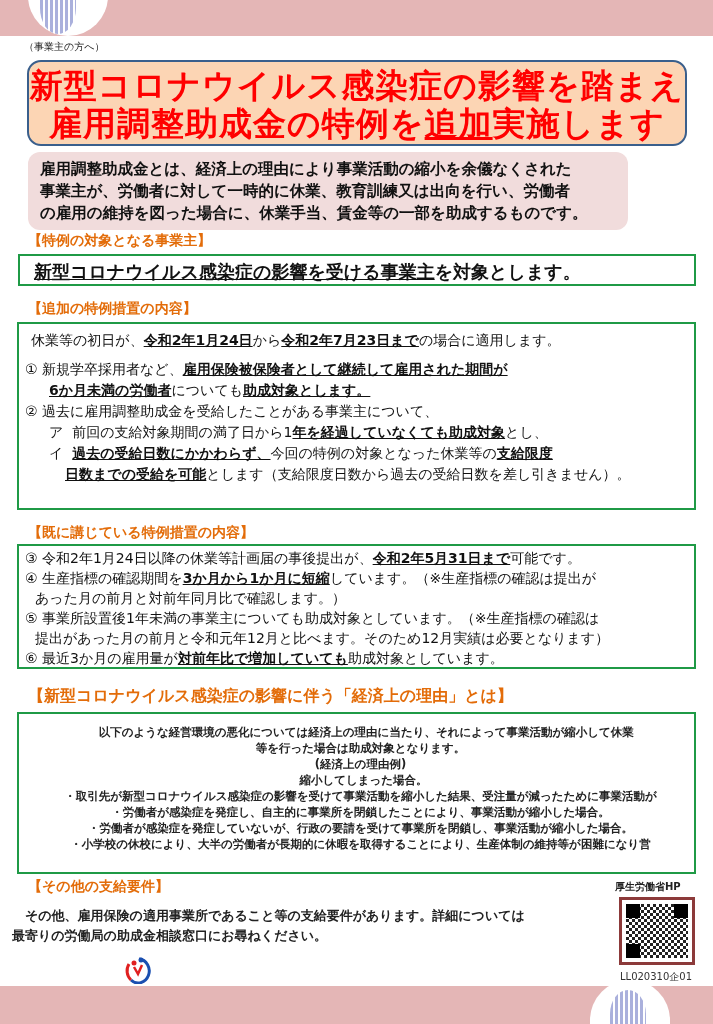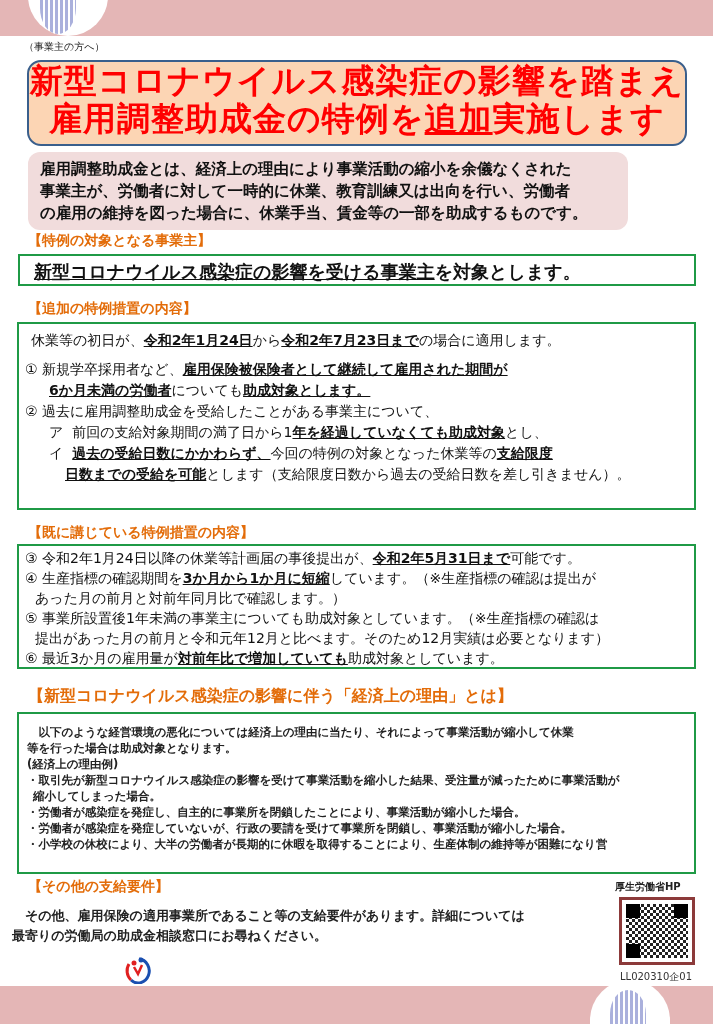--- a/index.html
+++ b/index.html
@@ -12,41 +12,41 @@
     background: repeating-linear-gradient(90deg, #aab0dc 0 3px, #ffffff 3px 5px); }
 
   .bottom-band { position: absolute; left: 0; top: 986px; width: 713px; height: 38px; background: #e4b6b6; }
   .bottom-notch { position: absolute; left: 590px; top: 980px; width: 80px; height: 50px; background: #fff; border-top-left-radius: 40px; border-top-right-radius: 40px; }
   .bottom-oval { position: absolute; left: 610px; top: 990px; width: 36px; height: 40px; border-radius: 18px 18px 0 0 / 24px 24px 0 0;
     background: repeating-linear-gradient(90deg, #aab0dc 0 3px, #ffffff 3px 5px); }
 
   .audience { position: absolute; left: 24px; top: 40px; font-size: 10px; color: #222; }
 
   .title-box { position: absolute; left: 27px; top: 60px; width: 660px; height: 86px; background: #fcd5b4;
-    border: 2px solid #3a5f8c; border-radius: 14px; text-align: center; }
+    border: 2px solid #3a5f8c; border-radius: 14px; text-align: center; padding-top: 5px; }
   .title-line { font-family: "Liberation Sans", sans-serif; font-weight: bold; color: #ff0000; font-size: 33px; line-height: 38px; letter-spacing: 1px; }
   .title-line u { text-decoration: underline; text-decoration-thickness: 3px; }
 
   .intro-box { position: absolute; left: 28px; top: 152px; width: 600px; height: 78px; background: #f1dcdc; border-radius: 12px;
     padding: 6px 0 0 12px; font-weight: bold; font-size: 15.5px; line-height: 22px; color: #111; }
 
   .section-heading { position: absolute; left: 28px; font-weight: bold; color: #e36c09; font-size: 14px; }
 
   .green-box { position: absolute; border: 2px solid #1f9a46; background: #fff; }
 
   .target-box { left: 18px; top: 254px; width: 678px; height: 32px; padding: 4px 0 0 14px; font-weight: bold; font-size: 18px; }
   u.ul { text-decoration: underline; }
 
   .box-add { left: 17px; top: 322px; width: 679px; height: 188px; padding: 6px 0 0 12px; font-size: 14px; line-height: 21px; }
   .box-add .line { white-space: nowrap; }
   .b { font-weight: bold; }
 
   .box-existing { left: 17px; top: 544px; width: 679px; height: 125px; padding: 2px 0 0 6px; font-size: 14px; line-height: 20px; }
 
-  .box-reason { left: 17px; top: 712px; width: 679px; height: 162px; padding: 10px 0 0 8px; font-size: 11.5px; line-height: 16px; font-weight: bold; color: #222; }
+  .box-reason { left: 17px; top: 712px; width: 679px; height: 162px; padding: 10px 0 0 8px; font-size: 11.5px; line-height: 16px; font-weight: bold; color: #222; text-align: center; }
 
   .other-text { position: absolute; left: 12px; top: 906px; font-size: 13px; line-height: 20px; font-weight: bold; color: #222; }
 
   .footer-org { position: absolute; left: 125px; top: 956px; font-size: 18px; font-weight: bold; color: #222; display: flex; align-items: center; gap: 8px; }
   .logo-mark { width: 26px; height: 28px; position: relative; }
 
   .qr-label { position: absolute; left: 615px; top: 880px; font-size: 10px; font-weight: bold; color: #222; }
   .qr-box { position: absolute; left: 619px; top: 897px; width: 76px; height: 68px; border: 3px solid #8c3a3a; background: #fff; padding: 4px; }
   .qr-code { width: 100%; height: 100%;
     background:
@@ -128,22 +128,22 @@
   <div class="line">
     <span>⑥</span><span> 最近3か月の雇用量が</span><u class="b">対前年比で増加していても</u><span>助成対象としています。</span>
   </div>
 </div>
 
 <div class="section-heading" style="top:686px; font-size:16px;">【新型コロナウイルス感染症の影響に伴う「経済上の理由」とは】</div>
 <div class="green-box box-reason">
   <div>　以下のような経営環境の悪化については経済上の理由に当たり、それによって事業活動が縮小して休業</div>
   <div>等を行った場合は助成対象となります。</div>
   <div>(経済上の理由例)</div>
+  <div style="padding-left:6px;">  縮小してしまった場合。</div>
   <div>・取引先が新型コロナウイルス感染症の影響を受けて事業活動を縮小した結果、受注量が減ったために事業活動が</div>
-  <div style="padding-left:6px;">  縮小してしまった場合。</div>
   <div>・労働者が感染症を発症し、自主的に事業所を閉鎖したことにより、事業活動が縮小した場合。</div>
   <div>・労働者が感染症を発症していないが、行政の要請を受けて事業所を閉鎖し、事業活動が縮小した場合。</div>
   <div>・小学校の休校により、大半の労働者が長期的に休暇を取得することにより、生産体制の維持等が困難になり営</div>
 </div>
 
 <div class="section-heading" style="top:878px;text-align:right;">【その他の支給要件】</div>
 <div class="other-text">
   <div>　その他、雇用保険の適用事業所であること等の支給要件があります。詳細については</div>
   <div>最寄りの労働局の助成金相談窓口にお尋ねください。</div>
 </div>

